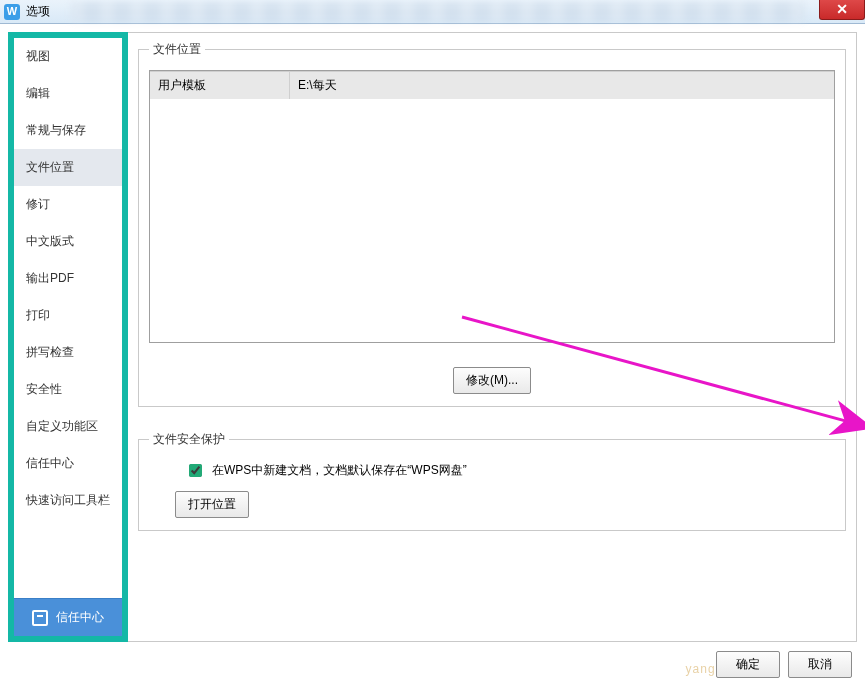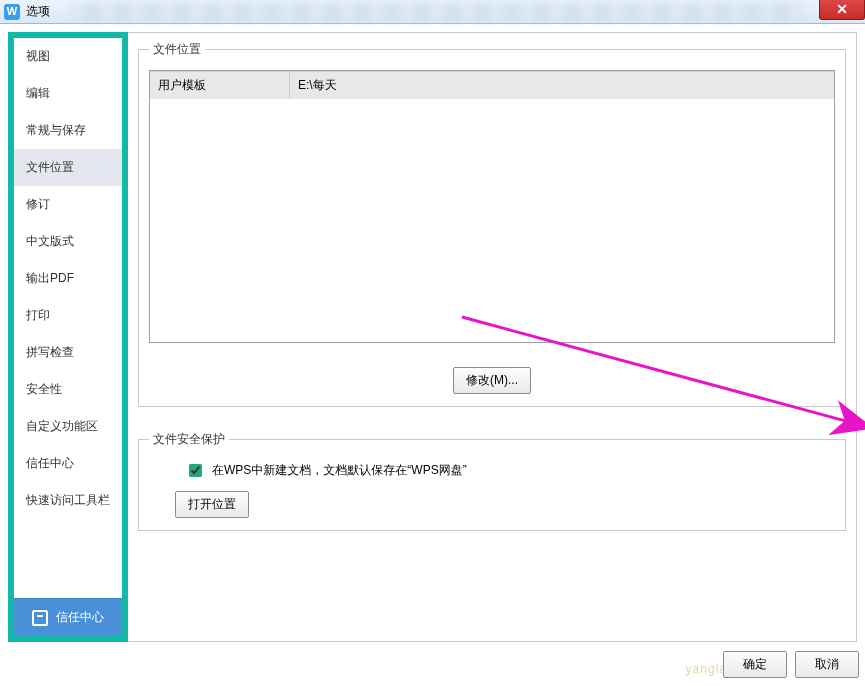--- a/index.html
+++ b/index.html
@@ -127,21 +127,21 @@
 .check-row { display:flex; align-items:center; gap:10px; margin:6px 0 12px 8px;padding-left:32px; }
 .check-row input { accent-color:#2a7; }
 .open-row { margin-left:26px; }
 .arrow-annotation {
   position:absolute;
   left:330px; top:280px;
   pointer-events:none;
 }
 .footer {
   position:absolute;
-  right:6px; bottom:8px;
+  right:13px; bottom:8px;
   display:flex; gap:8px;
 }
 .watermark {
   position:absolute;
   right:100px; bottom:10px;
   color:#d9b36b;
   font-size:12px;
   letter-spacing:1px;
   pointer-events:none;
   opacity:0.6;

